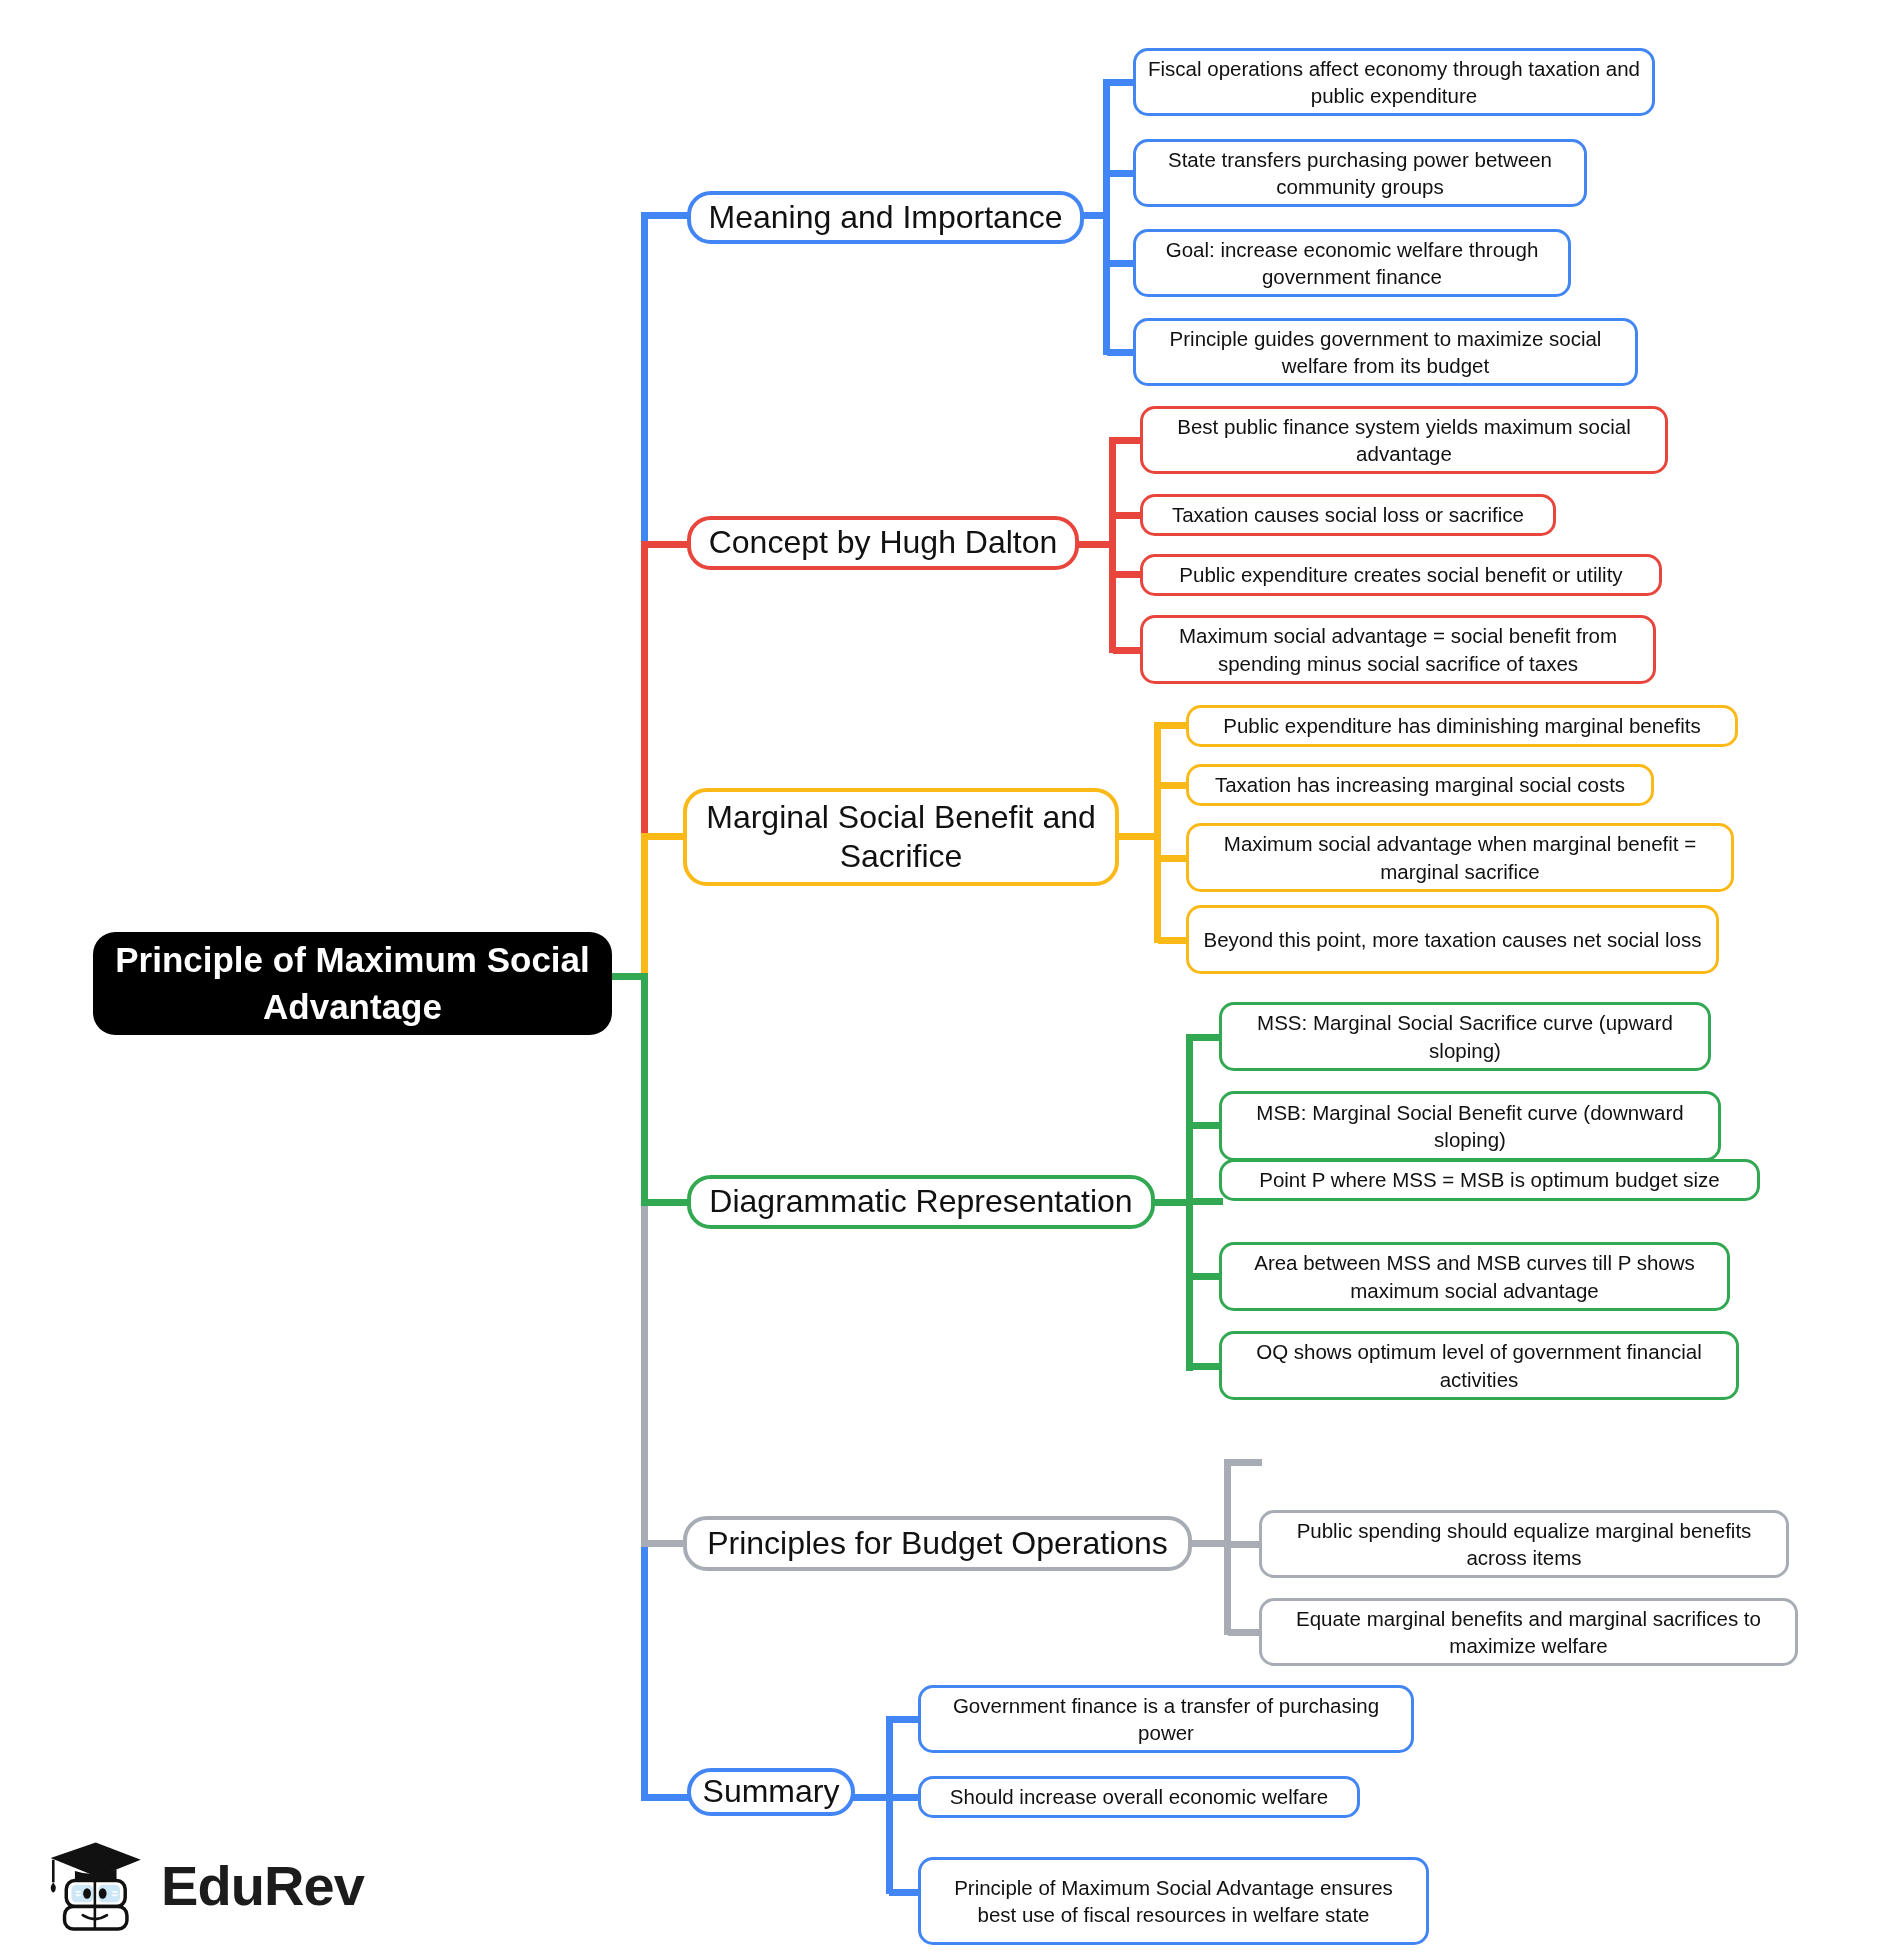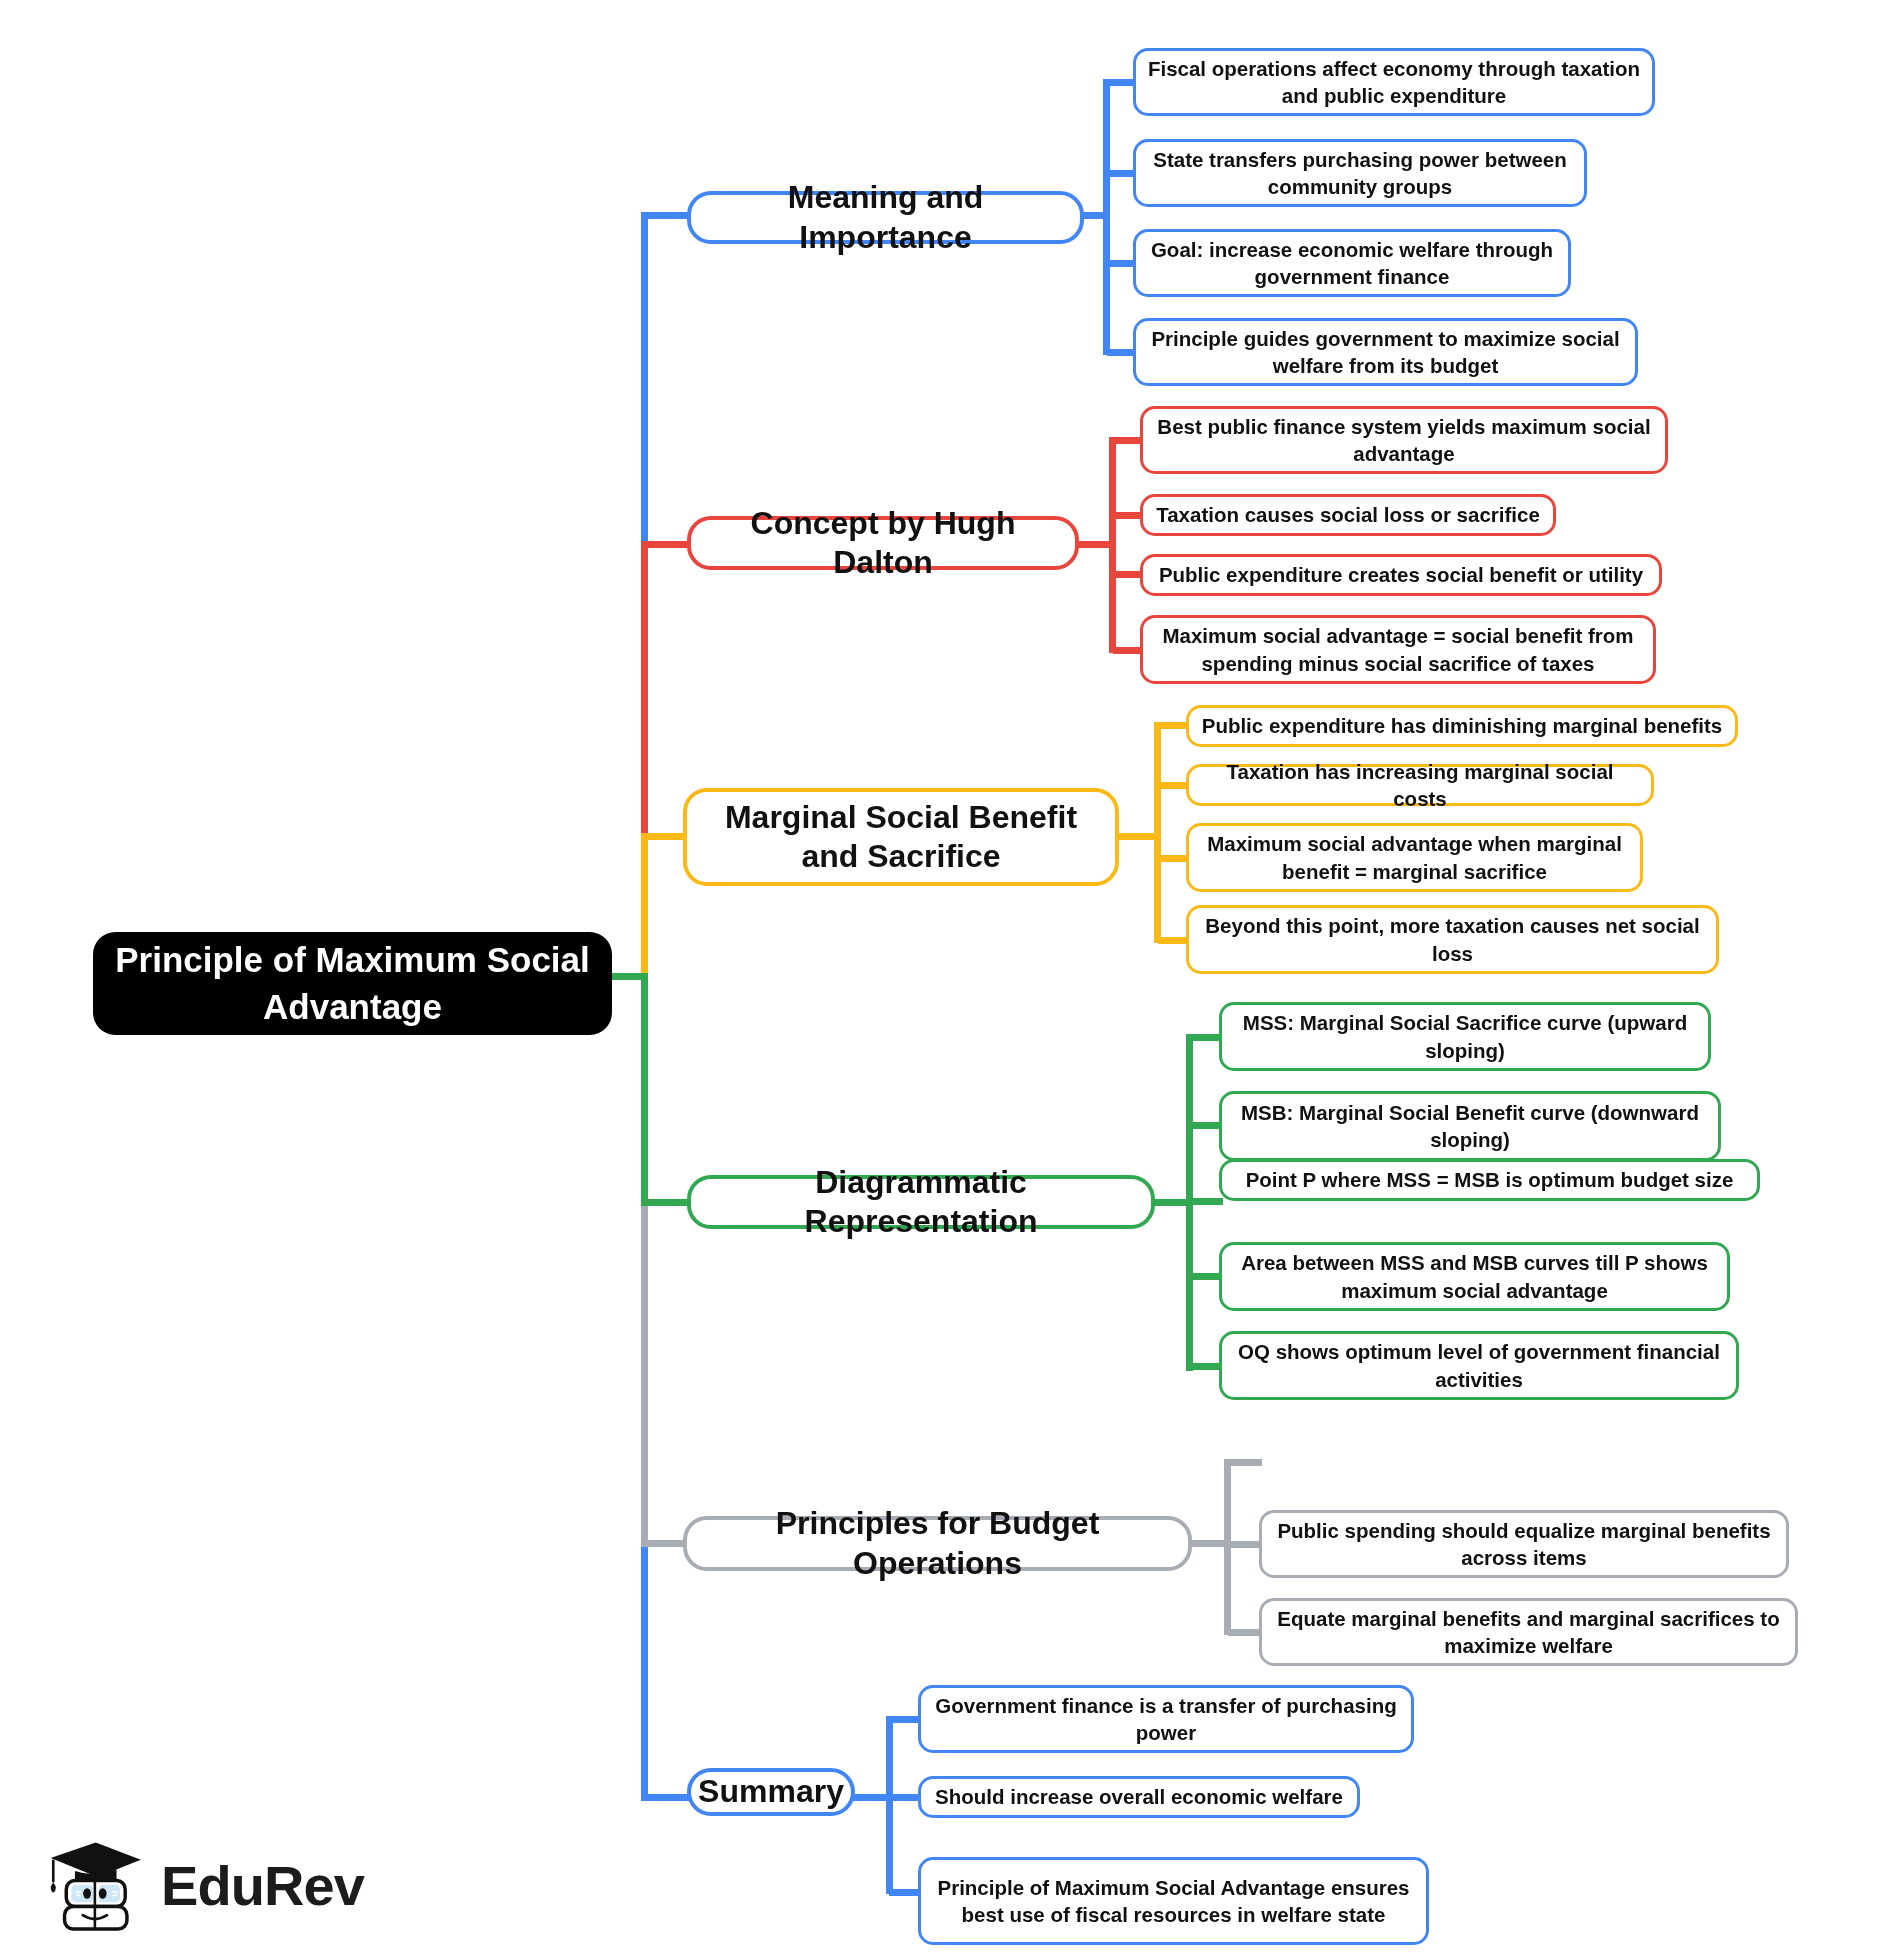--- a/index.html
+++ b/index.html
@@ -10,21 +10,21 @@
   html,body{margin:0;padding:0;background:#ffffff;}
   .canvas{
     position:relative;width:1902px;height:1955px;background:#ffffff;
     font-family:"Liberation Sans",sans-serif;color:#111;overflow:hidden;
   }
   .conn{position:absolute;}
   .c-blue{background:var(--blue);} .c-red{background:var(--red);} .c-yellow{background:var(--yellow);}
   .c-green{background:var(--green);} .c-gray{background:var(--gray);}
   .node{
     position:absolute;background:#fff;box-sizing:border-box;
-    display:flex;align-items:center;justify-content:center;text-align:center;font-weight:bold;
+    display:flex;align-items:center;justify-content:center;text-align:center;
   }
   .branch{border:4.7px solid;border-radius:24px;font-size:32px;line-height:1.22;padding:0 7.5px;}
   .leaf{border:3.7px solid;border-radius:15px;font-size:20.5px;line-height:1.32;padding:1.9px 11.2px;}
   .b-blue{border-color:var(--blue);} .b-red{border-color:var(--red);} .b-yellow{border-color:var(--yellow);}
   .b-green{border-color:var(--green);} .b-gray{border-color:var(--gray);}
   .root-node{
     position:absolute;left:93px;top:932px;width:519px;height:103px;
     background:var(--root_bg);color:var(--root_text);border-radius:22.4px;
     display:flex;align-items:center;justify-content:center;text-align:center;
     font-size:35px;font-weight:bold;line-height:1.32;padding:0 13px;box-sizing:border-box;
@@ -110,21 +110,21 @@
   <div class="node leaf b-blue" style="left:1133px;top:229px;width:438px;height:68px">Goal: increase economic welfare through government finance</div>
   <div class="node leaf b-blue" style="left:1133px;top:318px;width:505px;height:68px">Principle guides government to maximize social welfare from its budget</div>
 
   <div class="node leaf b-red" style="left:1140px;top:406px;width:528px;height:68px">Best public finance system yields maximum social advantage</div>
   <div class="node leaf b-red" style="left:1140px;top:494px;width:416px;height:42px">Taxation causes social loss or sacrifice</div>
   <div class="node leaf b-red" style="left:1140px;top:554px;width:522px;height:42px">Public expenditure creates social benefit or utility</div>
   <div class="node leaf b-red" style="left:1140px;top:615px;width:516px;height:69px">Maximum social advantage = social benefit from spending minus social sacrifice of taxes</div>
 
   <div class="node leaf b-yellow" style="left:1186px;top:705px;width:552px;height:42px">Public expenditure has diminishing marginal benefits</div>
   <div class="node leaf b-yellow" style="left:1186px;top:764px;width:468px;height:42px">Taxation has increasing marginal social costs</div>
-  <div class="node leaf b-yellow" style="left:1186px;top:823px;width:457px;height:69px">Maximum social advantage when marginal benefit = marginal sacrifice</div>
+  <div class="node leaf b-yellow" style="left:1186px;top:823px;width:548px;height:69px">Maximum social advantage when marginal benefit = marginal sacrifice</div>
   <div class="node leaf b-yellow" style="left:1186px;top:905px;width:533px;height:69px">Beyond this point, more taxation causes net social loss</div>
 
   <div class="node leaf b-green" style="left:1219px;top:1002px;width:492px;height:69px">MSS: Marginal Social Sacrifice curve (upward sloping)</div>
   <div class="node leaf b-green" style="left:1219px;top:1091px;width:502px;height:70px">MSB: Marginal Social Benefit curve (downward sloping)</div>
   <div class="node leaf b-green" style="left:1219px;top:1159px;width:541px;height:42px">Point P where MSS = MSB is optimum budget size</div>
   <div class="node leaf b-green" style="left:1219px;top:1242px;width:511px;height:69px">Area between MSS and MSB curves till P shows maximum social advantage</div>
   <div class="node leaf b-green" style="left:1219px;top:1331px;width:520px;height:69px">OQ shows optimum level of government financial activities</div>
 
   <div class="node leaf b-gray" style="left:1259px;top:1510px;width:530px;height:68px">Public spending should equalize marginal benefits across items</div>
   <div class="node leaf b-gray" style="left:1259px;top:1598px;width:539px;height:68px">Equate marginal benefits and marginal sacrifices to maximize welfare</div>

